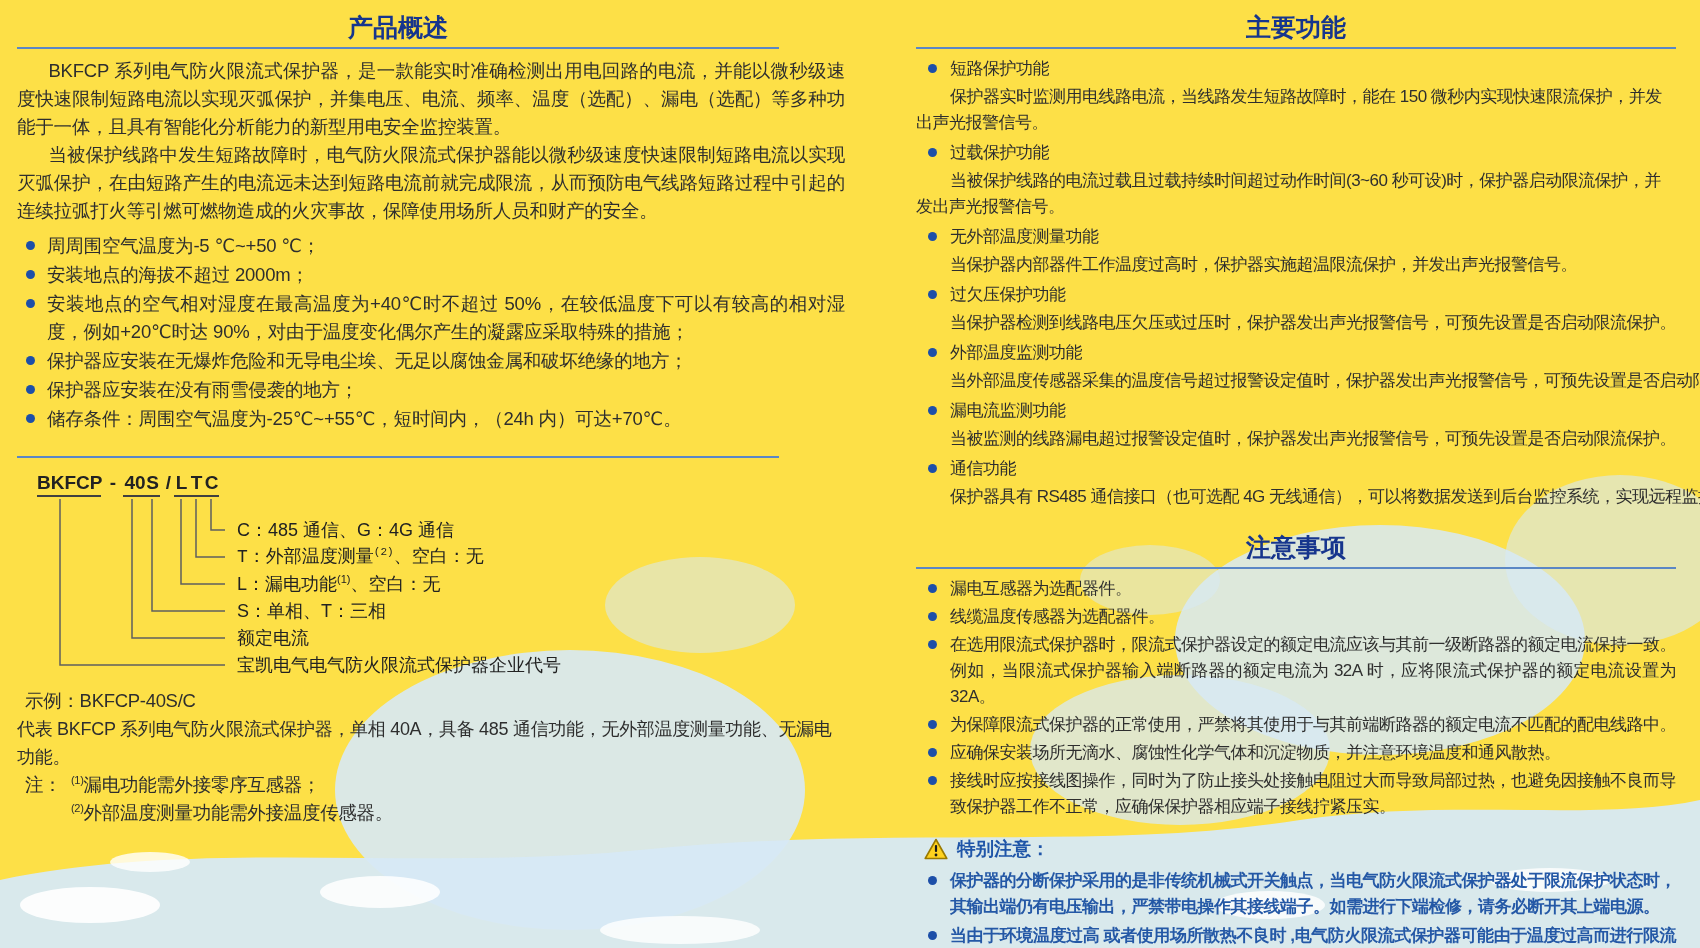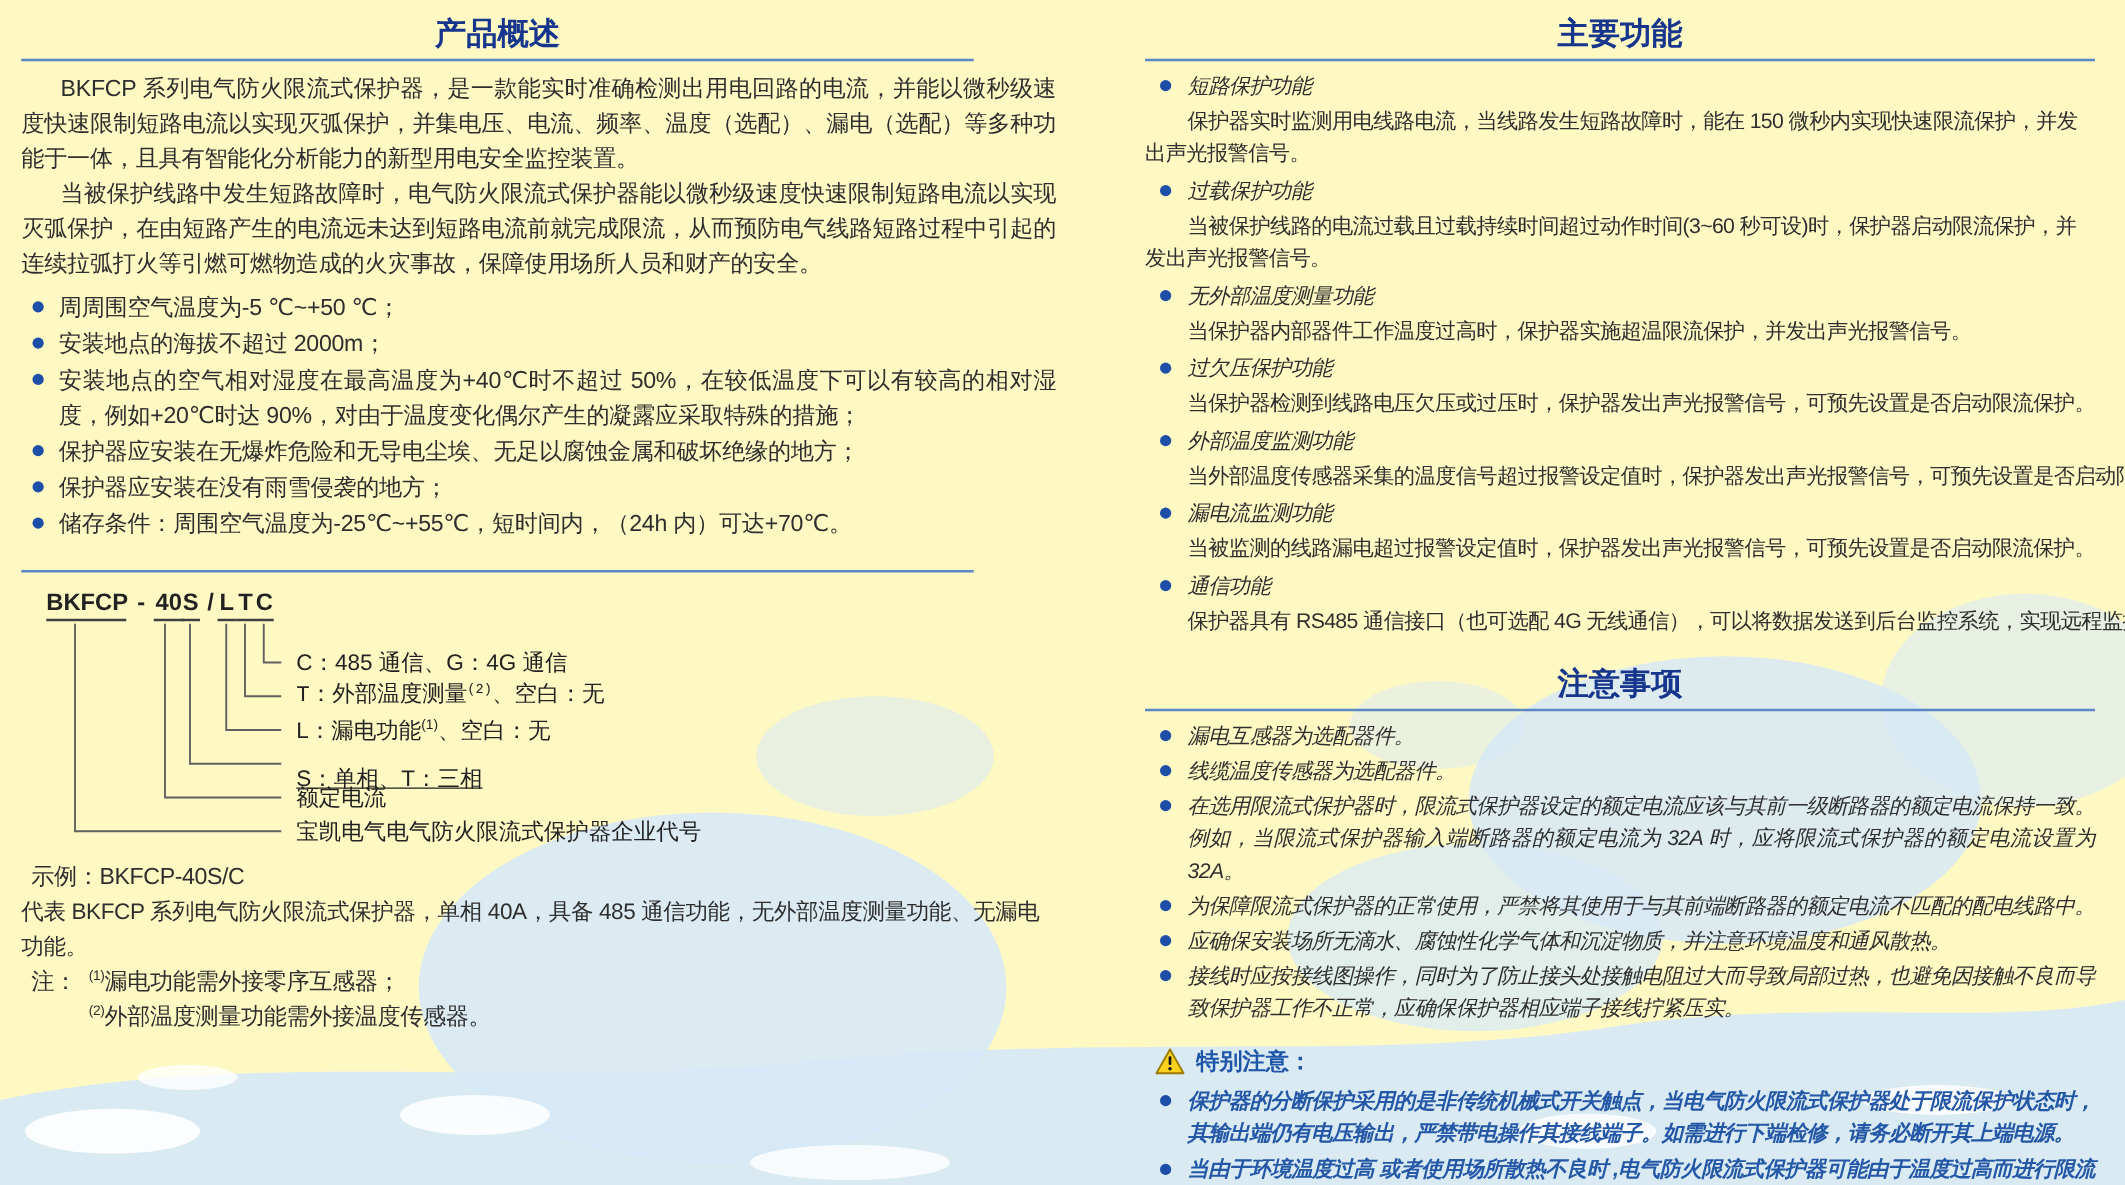--- a/index.html
+++ b/index.html
@@ -1,30 +1,30 @@
 <!DOCTYPE html>
 <html><head>
 <meta charset="utf-8">
 <style>
   html,body{margin:0;padding:0;background:#ffffff;}
-  .page{position:relative;width:1700px;height:948px;background:#fef9c3;overflow:hidden;
+  .page{position:relative;width:1700px;height:948px;background:#fde047;overflow:hidden;
         font-family:"Liberation Sans","DejaVu Sans",sans-serif;color:#2e2e2e;}
   .map-bg{position:absolute;left:0;top:0;width:1700px;height:948px;z-index:0;}
   .col{position:absolute;top:0;z-index:1;}
   .col-left{left:17px;width:828px;}
   .col-right{left:916px;width:760px;}
   .sec-head{padding-top:12px;}
   .col-left .sec-head{width:762px;}
   .sec-head h2{margin:0;font-size:25px;font-weight:bold;color:#16358d;text-align:center;line-height:30px;}
   .rule{height:0;border-bottom:2px solid #5b87c5;margin-top:5px;}
   .body-p{margin:8px 0 0 0;font-size:18.5px;letter-spacing:-0.2px;line-height:28px;text-indent:1.7em;text-align:justify;}
   .list{margin-top:7px;}
   .li{position:relative;padding-left:30px;font-size:18.5px;letter-spacing:-0.2px;line-height:28px;margin-bottom:1px;text-align:justify;}
   .dot{position:absolute;left:9px;top:9px;width:9px;height:9px;border-radius:50%;background:#1d4fa8;}
-  .col-right .li{font-size:17px;letter-spacing:-0.5px;line-height:26px;padding-left:34px;margin-bottom:2px;font-style:italic;}
+  .col-right .li{font-size:17px;letter-spacing:-0.5px;line-height:26px;padding-left:34px;margin-bottom:2px;}
   .col-right .dot{left:12px;top:8px;}
   .feat-head{margin-top:4px;}
   .feat-desc{margin:0;font-size:17px;letter-spacing:-0.5px;line-height:26px;text-indent:2em;}
   .nowrap{white-space:nowrap;}
   .diagram{position:relative;height:210px;margin-top:13px;}
   .dg-svg{position:absolute;left:0;top:0;pointer-events:none;}
   .tok{position:absolute;top:0;font-size:19px;font-weight:bold;color:#222;text-align:center;line-height:24px;}
   .tok.u{border-bottom:2px solid #404040;}
   .dg-label{position:absolute;left:220px;font-size:18px;line-height:22px;color:#222;white-space:nowrap;}
   sup{font-size:11px;line-height:0;}
@@ -100,21 +100,21 @@
       <span class="tok u" style="left:106px;width:24px;">40</span>
       <span class="tok u" style="left:128px;width:15px;">S</span>
       <span class="tok" style="left:146px;width:11px;">/</span>
       <span class="tok u" style="left:157px;width:15px;">L</span>
       <span class="tok u" style="left:172px;width:15px;">T</span>
       <span class="tok u" style="left:187px;width:15px;">C</span>
 
       <div class="dg-label" style="top:48px;"><span>C：485 通信、G：4G 通信</span><sup></sup><span></span></div>
       <div class="dg-label" style="top:75px;font-family:Liberation Mono, monospace;"><span>T：外部温度测量</span><sup>(2)</sup><span>、空白：无</span></div>
       <div class="dg-label" style="top:102px;"><span>L：漏电功能</span><sup>(1)</sup><span>、空白：无</span></div>
-      <div class="dg-label" style="top:141px;text-decoration:underline;"><span>S：单相、T：三相</span><sup></sup><span></span></div>
+      <div class="dg-label" style="top:129px;"><span>S：单相、T：三相</span><sup></sup><span></span></div>
       <div class="dg-label" style="top:156px;"><span>额定电流</span><sup></sup><span></span></div>
       <div class="dg-label" style="top:183px;"><span>宝凯电气电气防火限流式保护器企业代号</span><sup></sup><span></span></div>
     </div>
 
     <div class="example-block">
       <p>示例：BKFCP-40S/C</p>
       <p style="margin-left:-8px;font-size:18px;">代表 BKFCP 系列电气防火限流式保护器，单相 40A，具备 485 通信功能，无外部温度测量功能、无漏电功能。</p>
       <div class="note-row">
         <span class="note-label">注：</span>
         <span><sup>(1)</sup><span>漏电功能需外接零序互感器；</span></span>

